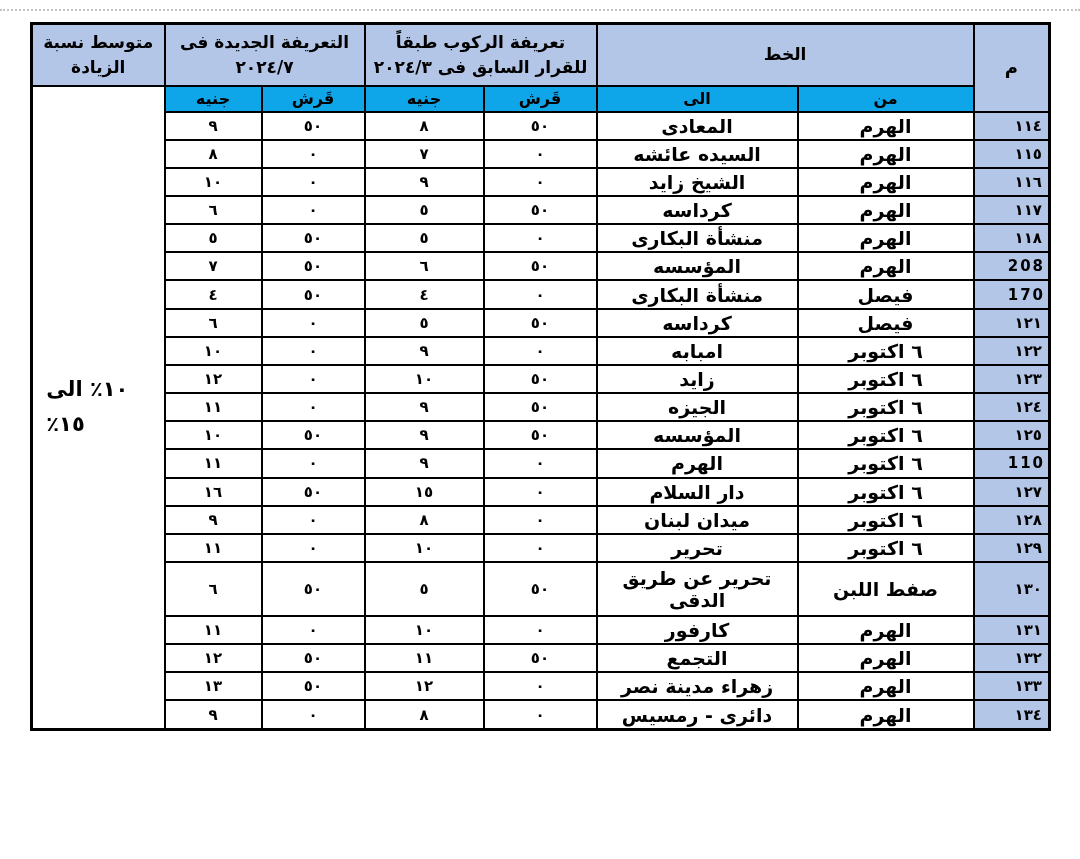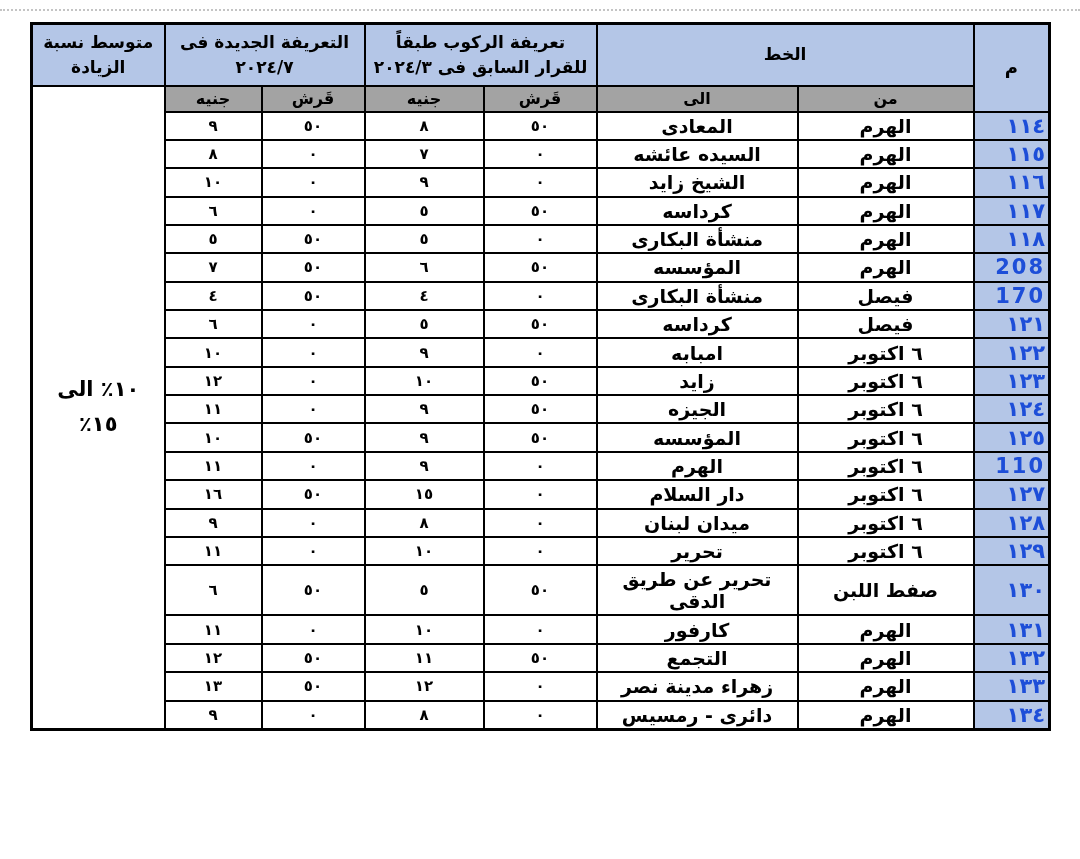--- a/index.html
+++ b/index.html
@@ -37,43 +37,43 @@
   td.group-hdr{
     background:#b4c6e7;
     font-size:17px;
     line-height:1.45;
   }
   td.serial-hdr{
     background:#b4c6e7;
     font-size:18px;
   }
   td.sub-hdr{
-    background:#a3a3a3;
+    background:#0ea5e9;
     font-size:16px;
     height:24px;
   }
   td.idx-cell{
     background:#b4c6e7;
-    color:#1d4ed8;
-    font-size:21px;
+    color:#000000;
+    font-size:15px;
     letter-spacing:2px;
     padding-left:37px;
   }
   td.route-cell{font-size:19px;}
   td.num-cell{font-size:15px;letter-spacing:1px;}
   td.avg-cell{
     background:#ffffff;
     font-size:21px;
     vertical-align:middle;
   }
   .avg-text{
     width:104px;
     margin:0 auto;
     line-height:1.7;
-    text-align:center;
+    text-align:left;
   }
 </style>
 </head>
 <body>
 
 <div class="page-break-line"></div>
 
 <table class="fare-table">
   <colgroup>
     <col style="width:76px">

